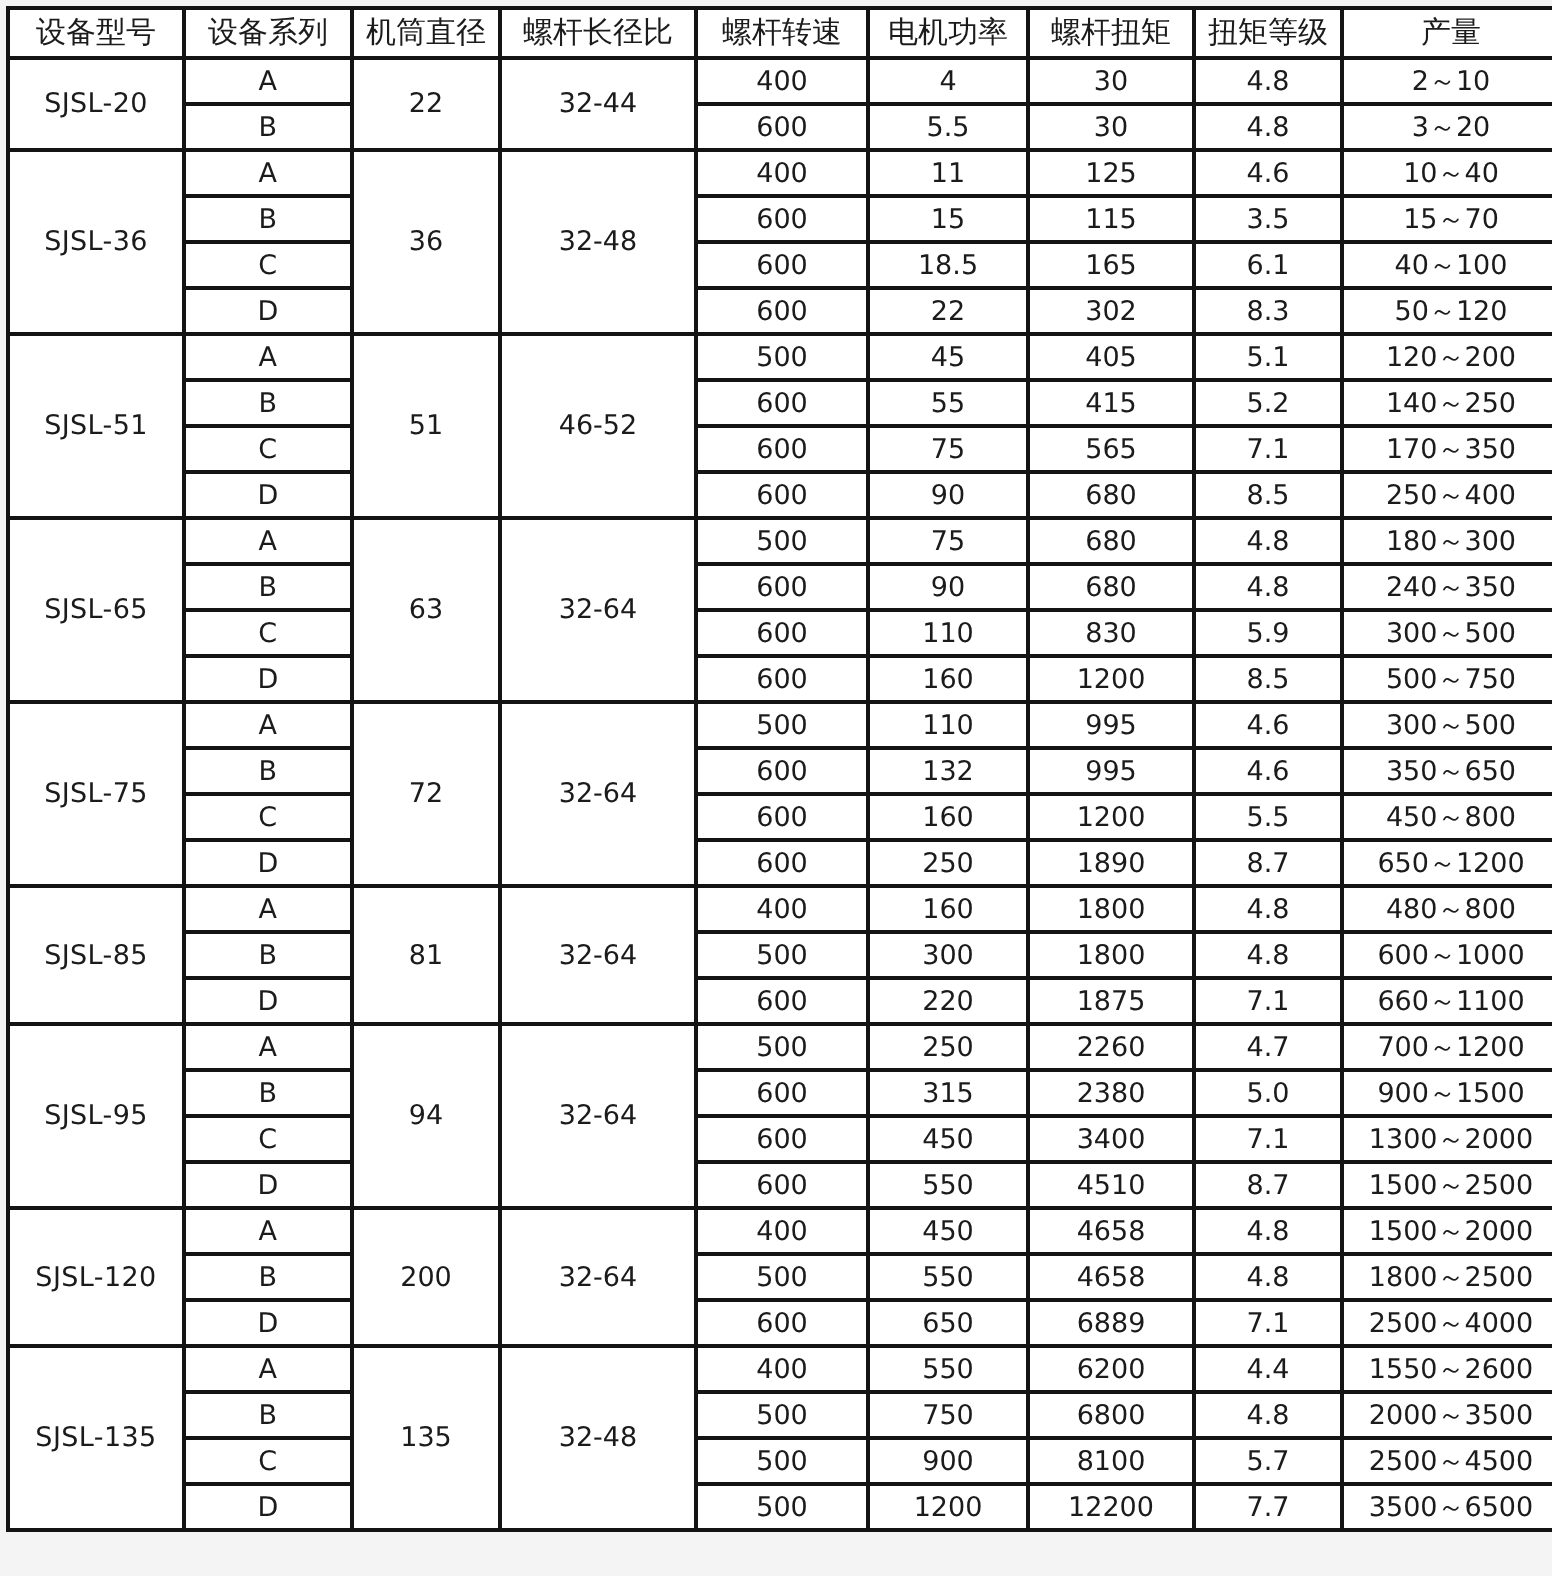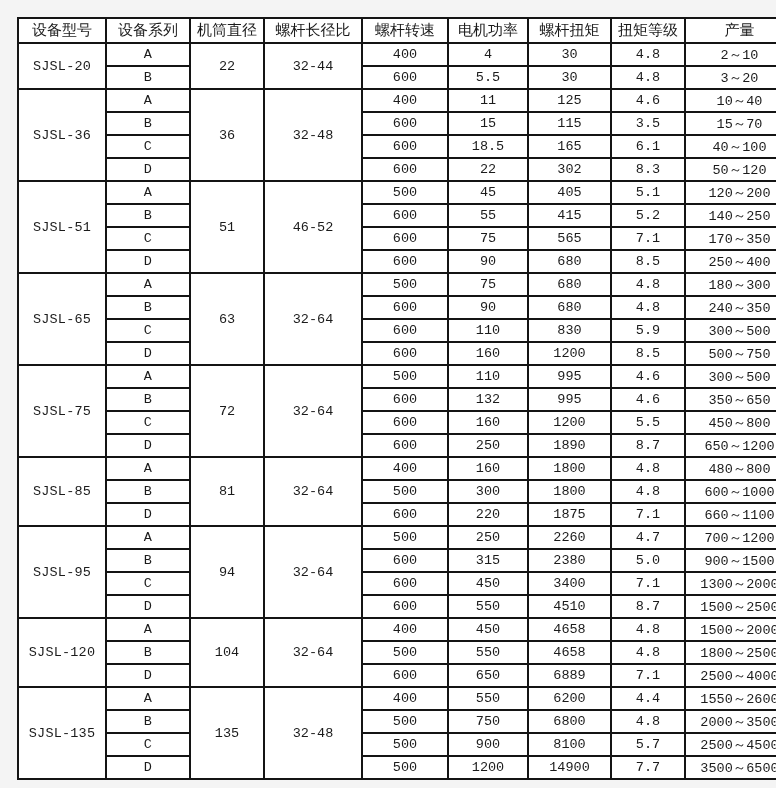--- a/index.html
+++ b/index.html
@@ -5,23 +5,22 @@
   html, body {
     margin: 0;
     padding: 0;
     background: #efefef;
     font-family: "DejaVu Sans", "Liberation Sans", sans-serif;
   }
   .page {
     width: 776px;
     height: 788px;
     box-sizing: border-box;
-    padding: 17px;
+    padding: 3px;
     background: #f4f4f4;
-    font-family: Liberation Mono, monospace;
   }
   table.spec {
     border-collapse: collapse;
     table-layout: fixed;
     width: 770px;
     background: #ffffff;
     color: #1b1b1b;
   }
   table.spec th, table.spec td {
     border: 2px solid #141414;
@@ -291,21 +290,21 @@
           <td class="series">D</td>
           <td>600</td>
           <td>550</td>
           <td>4510</td>
           <td>8.7</td>
           <td>1500～2500</td>
         </tr>
         <tr>
           <td rowspan="3" class="model">SJSL-120</td>
           <td class="series">A</td>
-          <td rowspan="3">104</td>
+          <td rowspan="3">200</td>
           <td rowspan="3">32-64</td>
           <td>400</td>
           <td>450</td>
           <td>4658</td>
           <td>4.8</td>
           <td>1500～2000</td>
         </tr>
         <tr>
           <td class="series">B</td>
           <td>500</td>
@@ -346,19 +345,19 @@
           <td>500</td>
           <td>900</td>
           <td>8100</td>
           <td>5.7</td>
           <td>2500～4500</td>
         </tr>
         <tr>
           <td class="series">D</td>
           <td>500</td>
           <td>1200</td>
-          <td>14900</td>
+          <td>12200</td>
           <td>7.7</td>
           <td>3500～6500</td>
         </tr>
       </tbody>
   </table>
 </div>
 
 </body></html>

